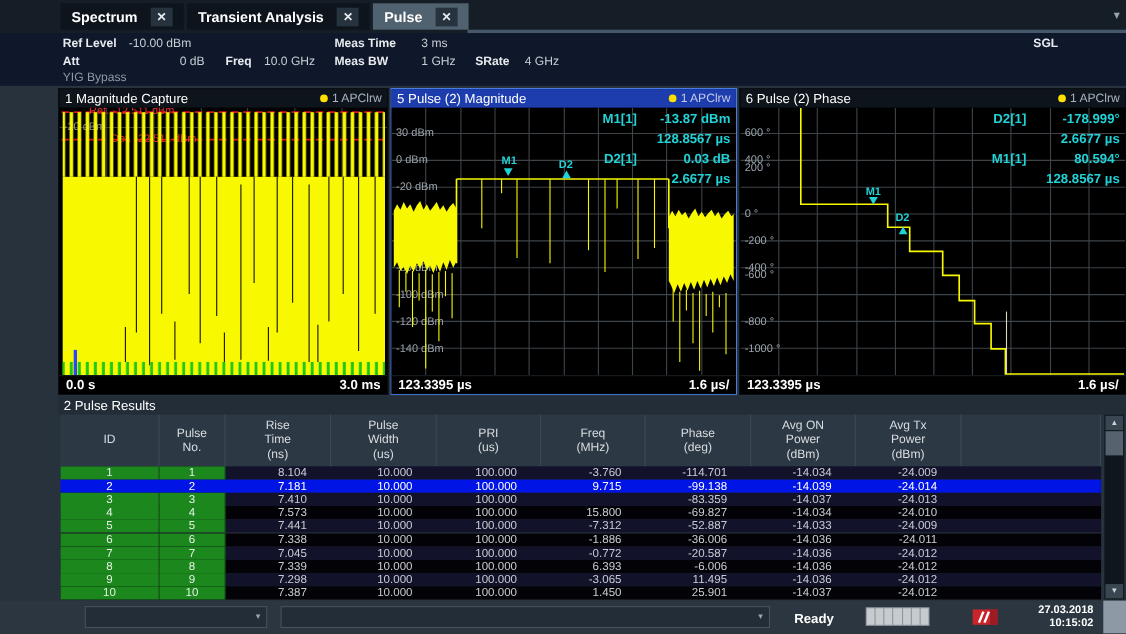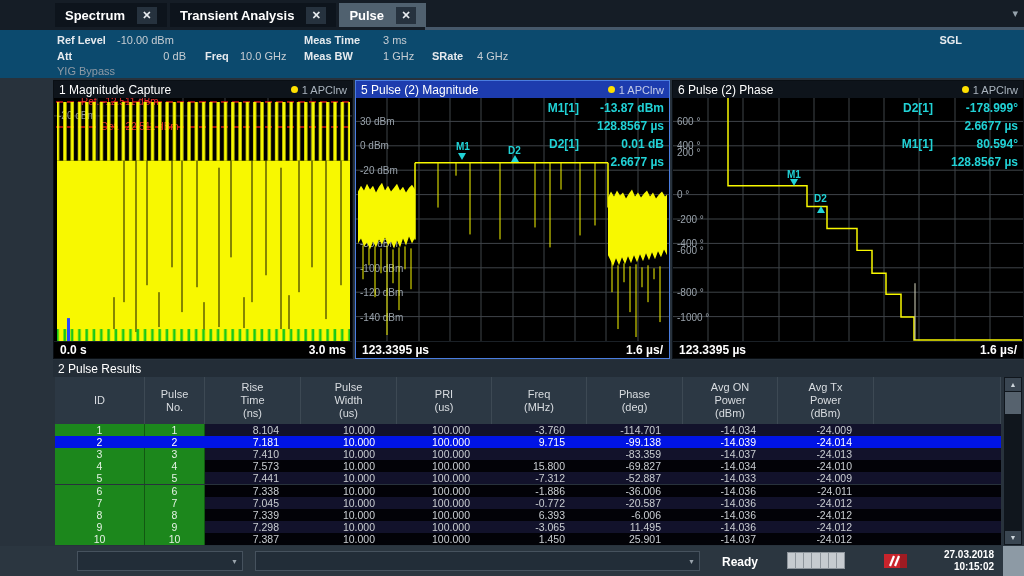--- a/index.html
+++ b/index.html
@@ -16,21 +16,21 @@
        align-items:center;justify-content:center;font-size:11px;font-weight:700;}
   .gridicon{display:grid;grid-template-columns:6px 6px;grid-template-rows:6px 6px;gap:1px;}
   .gridicon i{display:block;}
   .gridicon i:nth-child(1){background:#e8eef2;}
   .gridicon i:nth-child(2){background:#5aa7e8;}
   .gridicon i:nth-child(3){background:#5aa7e8;}
   .gridicon i:nth-child(4){background:#e8eef2;}
   .tabstrip{position:absolute;left:425px;top:27px;width:599px;height:3px;background:#46586a;}
   .tabmenu{position:absolute;right:6px;top:7px;color:#97a3ad;font-size:11px;}
   
-  .settings{position:absolute;left:0;top:30px;width:1024px;height:48px;background:#0c4a6e;
+  .settings{position:absolute;left:0;top:30px;width:1024px;height:48px;background:#0f172a;
        color:#dde2e6;font-size:11px;}
   .settings span{position:absolute;white-space:nowrap;}
   .slabel{font-weight:700;color:#e6eaee;}
   .sval{color:#c7cdd3;}
   .dim{color:#8f9aa5;}
   
   .win{position:absolute;top:80px;height:279px;display:flex;flex-direction:column;
        background:#000;border:1px solid #0a0f14;box-sizing:border-box;}
   .win.activewin{border:1px solid #4a7de0;}
   .wtitle{height:17px;min-height:17px;background:#0e141b;color:#fff;font-size:12px;
@@ -287,21 +287,21 @@
     <div class="mlabel" style="left:100px;top:43px">M1</div>
     <div class="tri-down" style="left:102px;top:55px"></div>
     <div class="mlabel" style="left:152px;top:47px">D2</div>
     <div class="tri-up" style="left:155px;top:57px"></div>
     <div class="mread" id="w5read">
         <span>M1[1]</span>
         <span>-13.87 dBm</span>
         <span></span>
         <span>128.8567 µs</span>
         <span>D2[1]</span>
-        <span>0.01 dB</span>
+        <span>0.03 dB</span>
         <span></span>
         <span>2.6677 µs</span>
       </div>
   </div>
   <div class="wfoot">
     <span>123.3395 µs</span>
     <span>1.6 µs/</span>
   </div>
 </div>
 

